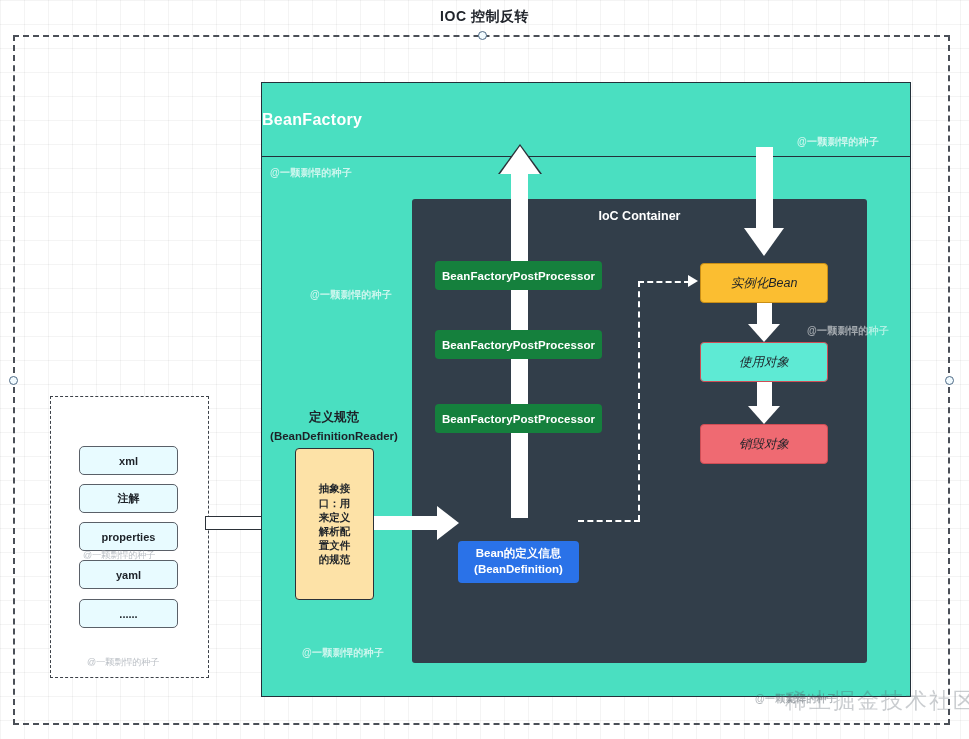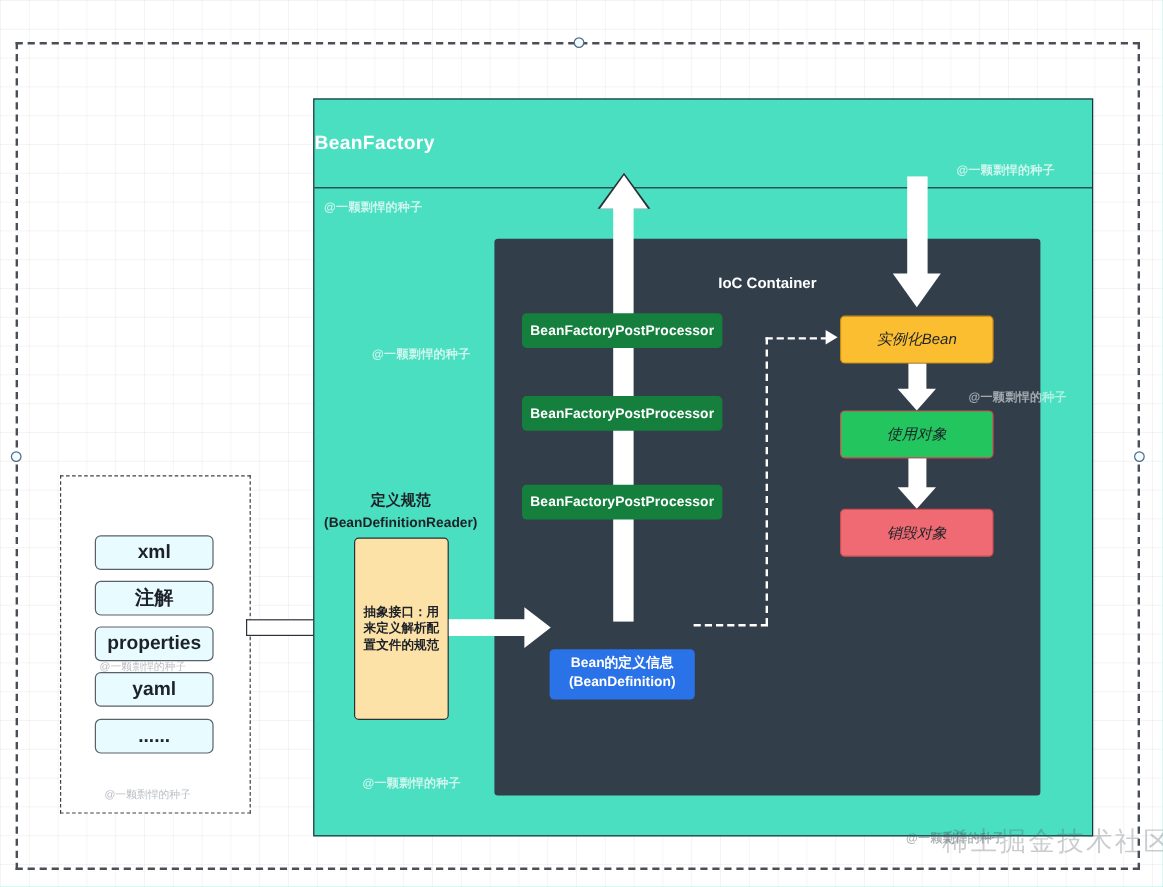--- a/index.html
+++ b/index.html
@@ -42,21 +42,21 @@
 
   
   .config-group{
     position:absolute;left:50px;top:396px;width:159px;height:282px;
     border:1.6px dashed #3c4148;background:#ffffff;box-sizing:border-box;
   }
   .cfg-item{
     position:absolute;left:28px;width:99px;height:29px;
     background:#e8fbff;border:1.4px solid #5a6068;border-radius:5px;
     box-sizing:border-box;display:flex;align-items:center;justify-content:center;
-    font-size:16px;font-weight:bold;color:#1d2228;
+    font-size:11px;font-weight:bold;color:#1d2228;
   }
   .cfg-1{top:49px;} .cfg-2{top:87px;} .cfg-3{top:125px;}
   .cfg-4{top:163px;} .cfg-5{top:202px;}
   .cfg-wm-mid{position:absolute;left:32px;top:152px;font-size:9px;color:#b9bec4;white-space:nowrap;}
   .cfg-wm-bot{position:absolute;left:36px;top:259px;font-size:9px;color:#b9bec4;white-space:nowrap;}
 
   
   .beanfactory{
     position:absolute;left:261px;top:82px;width:650px;height:615px;
     background:#4adfc1;border:1.5px solid #23303a;box-sizing:border-box;
@@ -71,32 +71,32 @@
   }
   .wm{position:absolute;font-size:10px;color:rgba(255,255,255,.72);white-space:nowrap;font-weight:bold;letter-spacing:.3px;}
   .wm-dark{position:absolute;font-size:10px;color:rgba(255,255,255,.55);white-space:nowrap;font-weight:bold;letter-spacing:.3px;}
 
   
   .def-label-1{position:absolute;left:269px;top:409px;width:130px;text-align:center;font-size:12.5px;font-weight:bold;color:#1d2228;}
   .def-label-2{position:absolute;left:249px;top:430px;width:170px;text-align:center;font-size:11.5px;font-weight:bold;color:#1d2228;}
   .reader-box{
     position:absolute;left:295px;top:448px;width:79px;height:152px;
     background:#fde2a7;border:1.4px solid #2b3036;border-radius:4px;box-sizing:border-box;
-    display:flex;align-items:center;justify-content:center;padding:4px;
+    display:flex;align-items:center;justify-content:center;padding:20px;
     font-size:10.5px;line-height:1.35;color:#1d2228;text-align:center;font-weight:bold;
   }
 
   
   .ioc{
     position:absolute;left:412px;top:199px;width:455px;height:464px;
     background:#323e4a;border-radius:3px;box-sizing:border-box;
   }
   .ioc-title{
     position:absolute;left:0;top:10px;width:100%;text-align:center;
-    font-size:12.5px;font-weight:bold;color:#ffffff;margin-top:20px;
+    font-size:12.5px;font-weight:bold;color:#ffffff;
   }
 
   
   .bfpp{
     position:absolute;left:435px;width:167px;height:29px;
     background:#15803d;border-radius:4px;box-sizing:border-box;
     display:flex;align-items:center;justify-content:center;
     font-size:11.5px;font-weight:bold;color:#ffffff;letter-spacing:.1px;
   }
   .bfpp-1{top:261px;} .bfpp-2{top:330px;} .bfpp-3{top:404px;}
@@ -110,21 +110,21 @@
   }
 
   
   .lc{
     position:absolute;left:700px;width:128px;height:40px;
     border-radius:4px;box-sizing:border-box;
     display:flex;align-items:center;justify-content:center;
     font-size:12.5px;color:#1d2228;font-style:italic;
   }
   .lc-inst{top:263px;background:#fbbe31;border:1px solid #c98e16;}
-  .lc-use{top:342px;background:#22c55e;border:1px solid #cf4d55;}
+  .lc-use{top:342px;background:#5eead4;border:1px solid #cf4d55;}
   .lc-destroy{top:424px;background:#ef6a72;border:1px solid #cf4d55;}
   
   .up-shaft{position:absolute;left:511px;top:170px;width:17px;height:348px;background:#ffffff;}
   .up-head{
     position:absolute;left:500px;top:146px;width:0;height:0;
     border-left:20px solid transparent;border-right:20px solid transparent;
     border-bottom:28px solid #ffffff;
     filter:drop-shadow(0 0 0 #23303a);
   }
   .up-head-outline{
@@ -175,20 +175,21 @@
     color:rgba(80,90,100,.30);white-space:nowrap;letter-spacing:2px;
   }
 </style>
 </head>
 <body>
 
 <div id="canvas-grid"></div>
 
 <div id="root">
 
+  <div class="page-title">IOC 控制反转</div>
 
   <div class="outer-frame"></div>
   <div class="handle h-top"></div>
   <div class="handle h-left"></div>
   <div class="handle h-right"></div>
 
   <div class="config-group">
     <div class="cfg-item cfg-1">xml</div>
     <div class="cfg-item cfg-3">properties</div>
     <div class="cfg-item cfg-2">注解</div>

